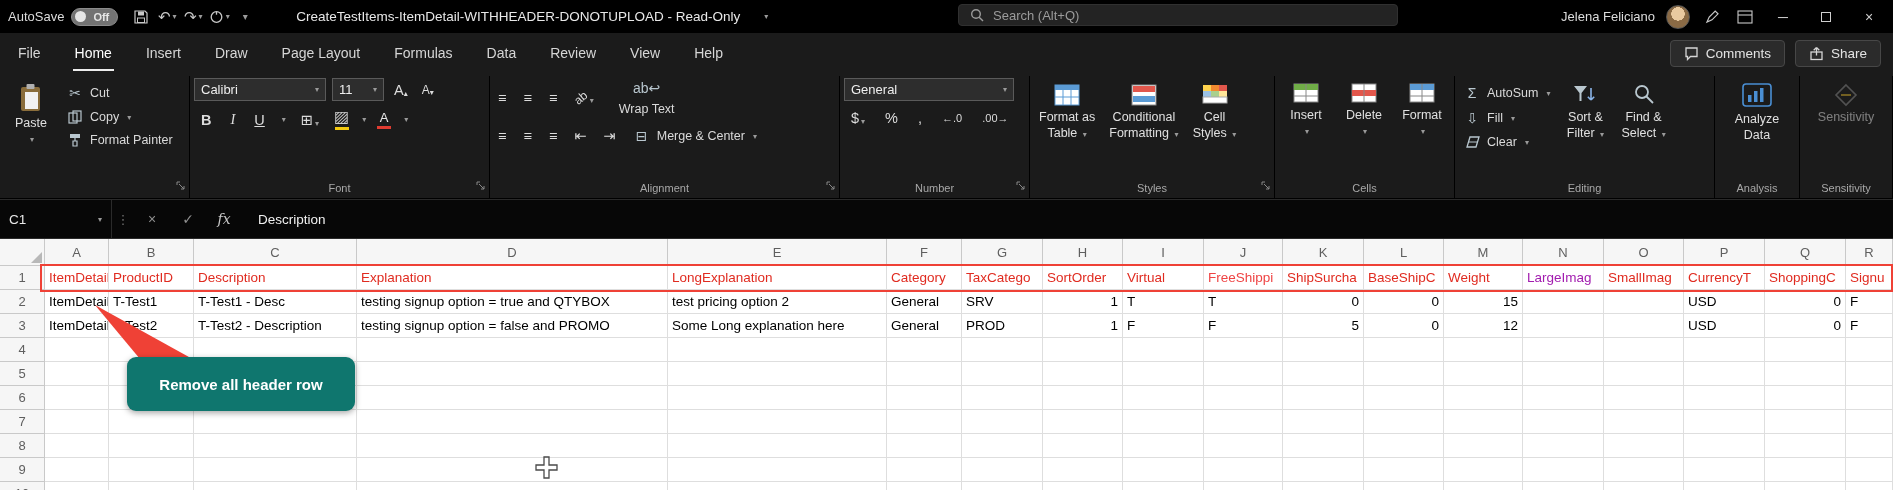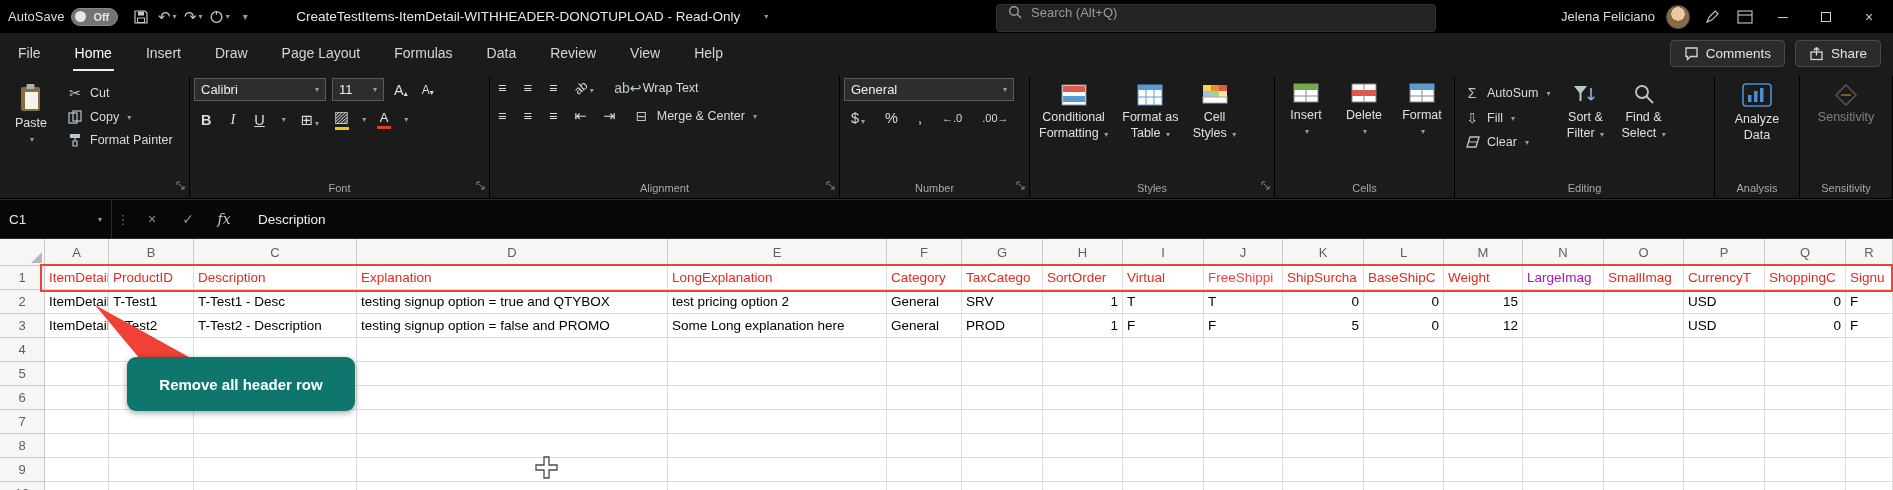--- a/index.html
+++ b/index.html
@@ -10,21 +10,21 @@
   
   .titlebar{height:33px;background:#000;display:flex;align-items:center;color:#dcdcdc;font-size:13px;position:relative;flex:0 0 33px;padding:0 8px;}
   .autosave{display:flex;align-items:center;gap:7px;margin-right:12px;}
   .toggle{display:inline-flex;align-items:center;gap:7px;border:1px solid #8b8b8b;border-radius:10px;padding:2px 8px 2px 3px;background:#737373;}
   .knob{width:11px;height:11px;border-radius:50%;background:#e6e6e6;display:inline-block;}
   .toggle .off{font-size:11px;font-weight:bold;color:#e6e6e6;}
   .qat{display:flex;align-items:center;gap:4px;}
   .qbtn{display:inline-flex;align-items:center;justify-content:center;min-width:22px;height:26px;color:#c8c8c8;font-size:15px;}
   .chev{font-size:8px;color:#9a9a9a;font-style:normal;margin-left:2px;}
   .doc-title{margin-left:40px;display:flex;align-items:center;gap:22px;color:#e8e8e8;font-size:13.5px;white-space:nowrap;}
-  .searchbox{position:absolute;left:996px;top:4px;width:440px;height:28px;background:#232323;border:1px solid #303030;border-radius:4px;display:flex;gap:9px;padding:0 11px;color:#9b9b9b;font-size:13px;}
+  .searchbox{position:absolute;left:958px;top:4px;width:440px;height:22px;background:#232323;border:1px solid #303030;border-radius:4px;display:flex;align-items:center;gap:9px;padding:0 11px;color:#9b9b9b;font-size:13px;}
   .tb-right{margin-left:auto;display:flex;align-items:center;gap:11px;}
   .avatar{width:24px;height:24px;border-radius:50%;background:radial-gradient(circle at 50% 36%,#e8c9a0 0 37%,#8a6a45 38% 100%);display:inline-block;border:1px solid #555;}
   .winbtn{width:32px;height:27px;display:inline-flex;align-items:center;justify-content:center;color:#cfcfcf;font-size:14px;}
   .maxsq{width:10px;height:10px;border:1px solid #cfcfcf;display:inline-block;}
 
   
   .menubar{height:40px;background:#1b1b1b;display:flex;align-items:center;color:#d6d6d6;flex:0 0 40px;padding:0 12px 0 16px;}
   .tabs{display:flex;align-items:center;gap:30px;font-size:14px;}
   .tab{padding:10px 2px 8px;cursor:default;border-bottom:2px solid transparent;}
   .tab.active{color:#fff;border-bottom:2px solid #ededed;}
@@ -260,21 +260,21 @@
     <div class="rgroup g-align">
       <div class="rgroup-content cols">
         <div class="rowflex" style="gap:9px;">
           <span class="glyphbtn">≡</span>
           <span class="glyphbtn">≡</span>
           <span class="glyphbtn">≡</span>
           <span class="glyphbtn">
               <span style="display:inline-block;transform:rotate(-40deg);font-size:12px">ab</span>
               <span class="dd">▾</span>
             </span>
-          <span class="smallbtn" style="margin-left:8px;">
+          <span class="smallbtn" style="margin-left:8px;flex-direction:column;">
             <span class="sicon">ab↩</span>
             <span>Wrap Text</span>
           </span>
         </div>
         <div class="rowflex" style="gap:9px;">
           <span class="glyphbtn">≡</span>
           <span class="glyphbtn">≡</span>
           <span class="glyphbtn">≡</span>
           <span class="glyphbtn">⇤</span>
           <span class="glyphbtn">⇥</span>
@@ -312,35 +312,35 @@
         </div>
       <span class="launcher"><svg width="9" height="9">
             <path d="M1 1 h3 M1 1 v3 M3 3 L8 8 M8 8 h-3 M8 8 v-3" stroke="#9a9a9a" fill="none"></path>
           </svg></span>
     </div>
 
     <div class="rgroup g-styles">
       <div class="rgroup-content">
         <div class="bigbtn">
           <svg width="26" height="24">
-              <rect x="1" y="2" width="24" height="20" fill="#fff" stroke="#888"></rect>
-              <rect x="2" y="3" width="22" height="6" fill="#e2574c"></rect>
-              <rect x="2" y="13" width="22" height="6" fill="#5b9bd5"></rect>
-            </svg>
-          <span class="lbl"><span>Conditional</span><br><span>Formatting</span> <span class="dd">▾</span></span>
-        </div>
-        <div class="bigbtn">
-          <svg width="26" height="24">
               <rect x="1" y="2" width="24" height="20" fill="#fff" stroke="#5b9bd5"></rect>
               <rect x="1" y="2" width="24" height="5" fill="#5b9bd5"></rect>
               <line x1="9" y1="7" x2="9" y2="22" stroke="#5b9bd5"></line>
               <line x1="17" y1="7" x2="17" y2="22" stroke="#5b9bd5"></line>
               <line x1="1" y1="14" x2="25" y2="14" stroke="#5b9bd5"></line>
             </svg>
           <span class="lbl"><span>Format as</span><br><span>Table</span> <span class="dd">▾</span></span>
+        </div>
+        <div class="bigbtn">
+          <svg width="26" height="24">
+              <rect x="1" y="2" width="24" height="20" fill="#fff" stroke="#888"></rect>
+              <rect x="2" y="3" width="22" height="6" fill="#e2574c"></rect>
+              <rect x="2" y="13" width="22" height="6" fill="#5b9bd5"></rect>
+            </svg>
+          <span class="lbl"><span>Conditional</span><br><span>Formatting</span> <span class="dd">▾</span></span>
         </div>
         <div class="bigbtn">
           <svg width="26" height="24">
               <rect x="1" y="2" width="8" height="6" fill="#ffd34d"></rect>
               <rect x="9" y="2" width="8" height="6" fill="#f28a30"></rect>
               <rect x="17" y="2" width="8" height="6" fill="#e2574c"></rect>
               <rect x="1" y="8" width="8" height="6" fill="#9bc2e6"></rect>
               <rect x="9" y="8" width="8" height="6" fill="#a9d08e"></rect>
               <rect x="17" y="8" width="8" height="6" fill="#ffe699"></rect>
               <rect x="1" y="14" width="24" height="6" fill="#fff" stroke="#aaa"></rect>

